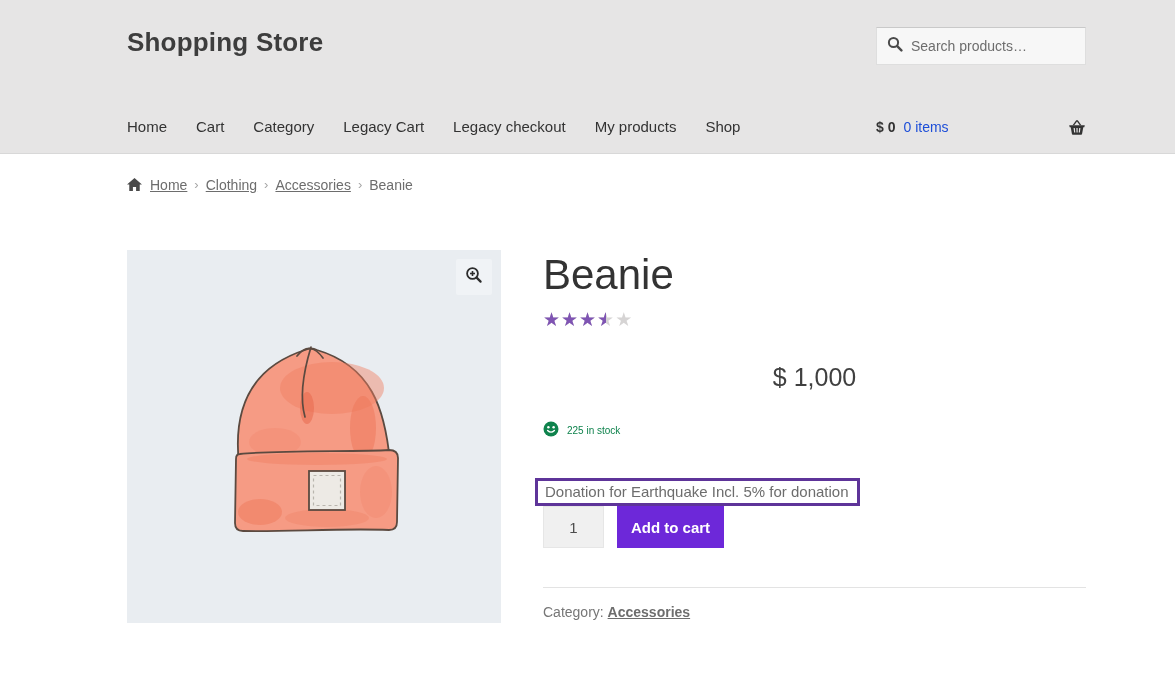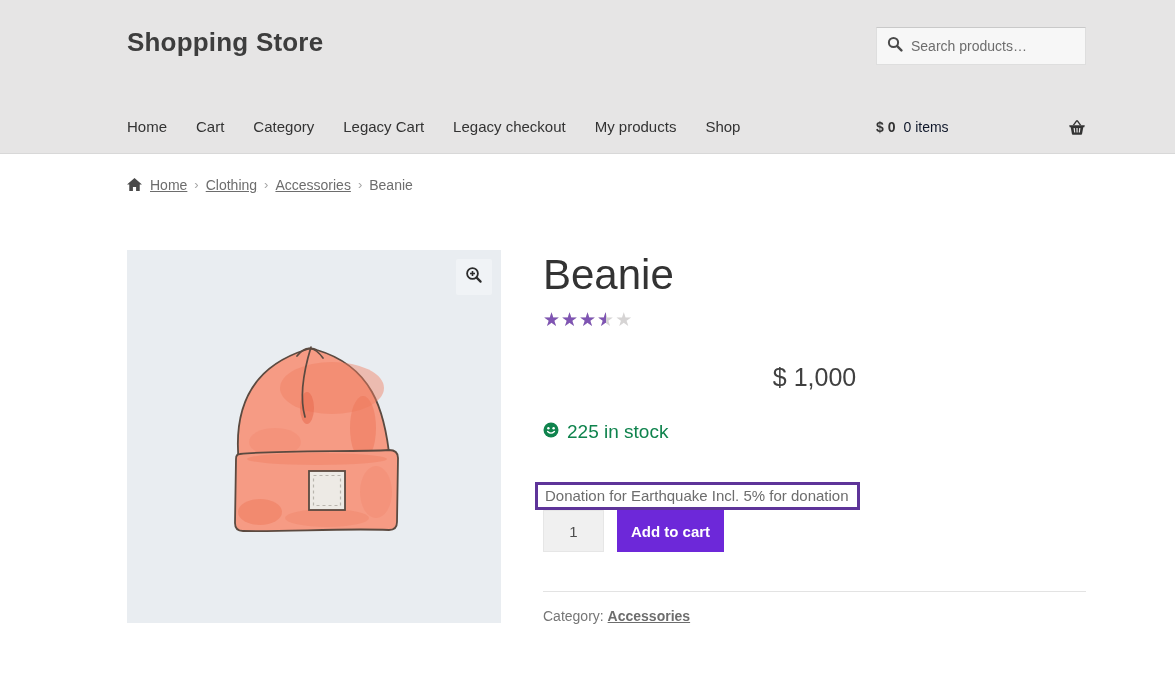--- a/index.html
+++ b/index.html
@@ -66,21 +66,21 @@
     cursor: pointer;
   }
   .cart-info {
     margin-left: auto;
     width: 210px;
     display: flex;
     align-items: center;
     font-size: 14px;
   }
   .cart-total { color: #333; font-weight: 600; }
-  .cart-count { color: #0f172a; margin-left: 8px; text-align: center; }
+  .cart-count { color: #1d4ed8; margin-left: 8px; text-align: center; }
   .basket-icon { margin-left: auto; display: flex; align-items: center; cursor: pointer; }
   
   .breadcrumb {
     margin: 22px 89px 0 127px;
     font-size: 14px;
     color: #6d6d6d;
     display: flex;
     align-items: center;
     gap: 7px;
     height: 17px;
@@ -147,21 +147,21 @@
     color: #404040;
     text-align: center;
   }
   .product-desc {
     margin-top: 33px;
     font-size: 15px;
     color: #6d6d6d;
   }
   .stock {
     margin-top: 29px;
-    font-size: 19px;
+    font-size: 10px;
     color: #0f834d;
     display: flex;
     align-items: center;
     gap: 8px;
   }
   .donation-box {
     display: inline-block;
     margin-top: 39px;
     border: 3px solid #5e3499;
     background: #fff;

